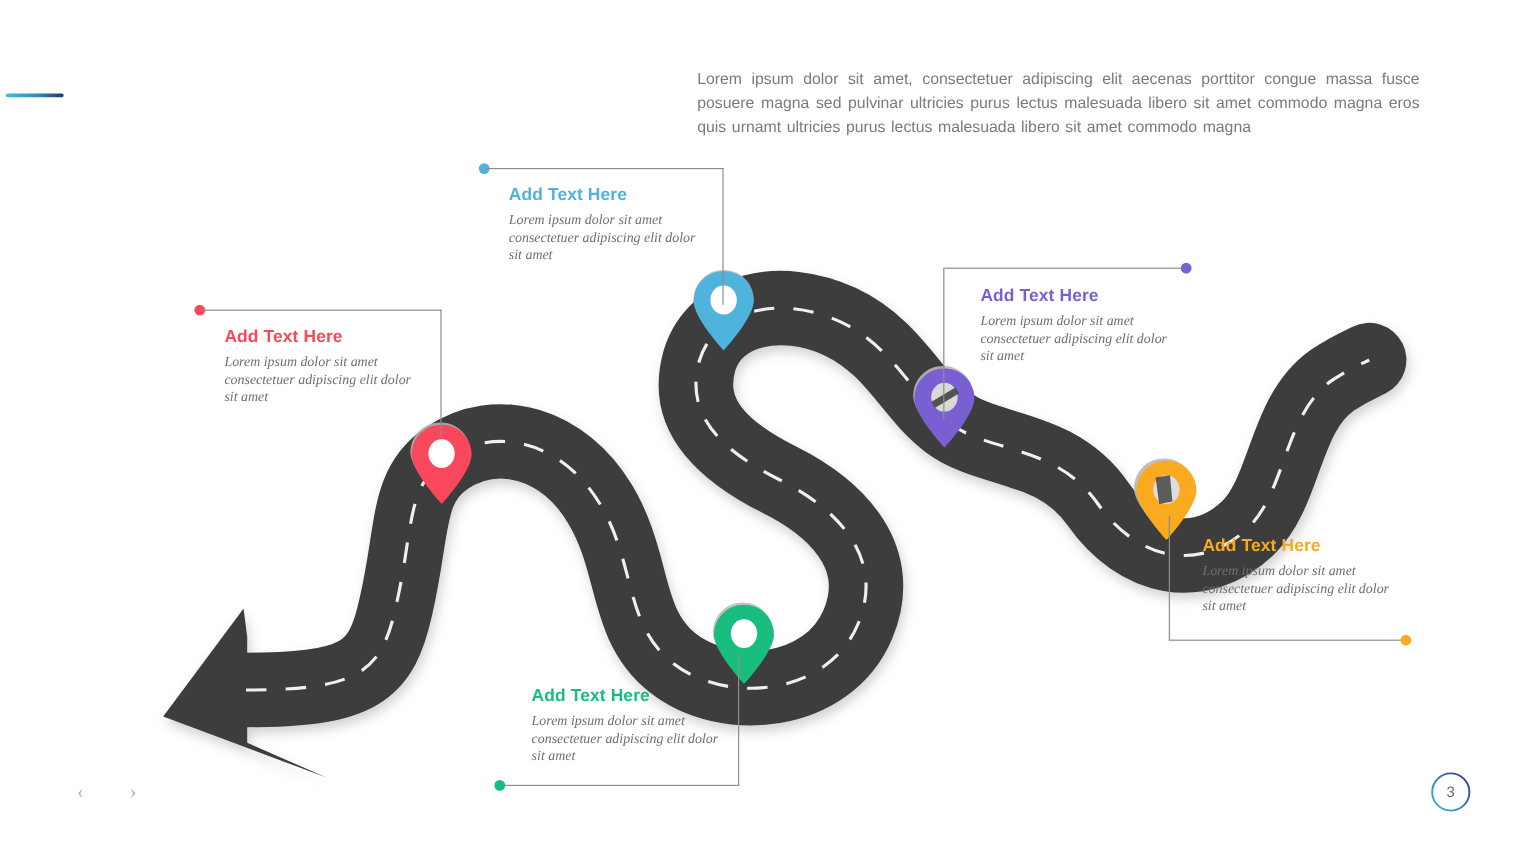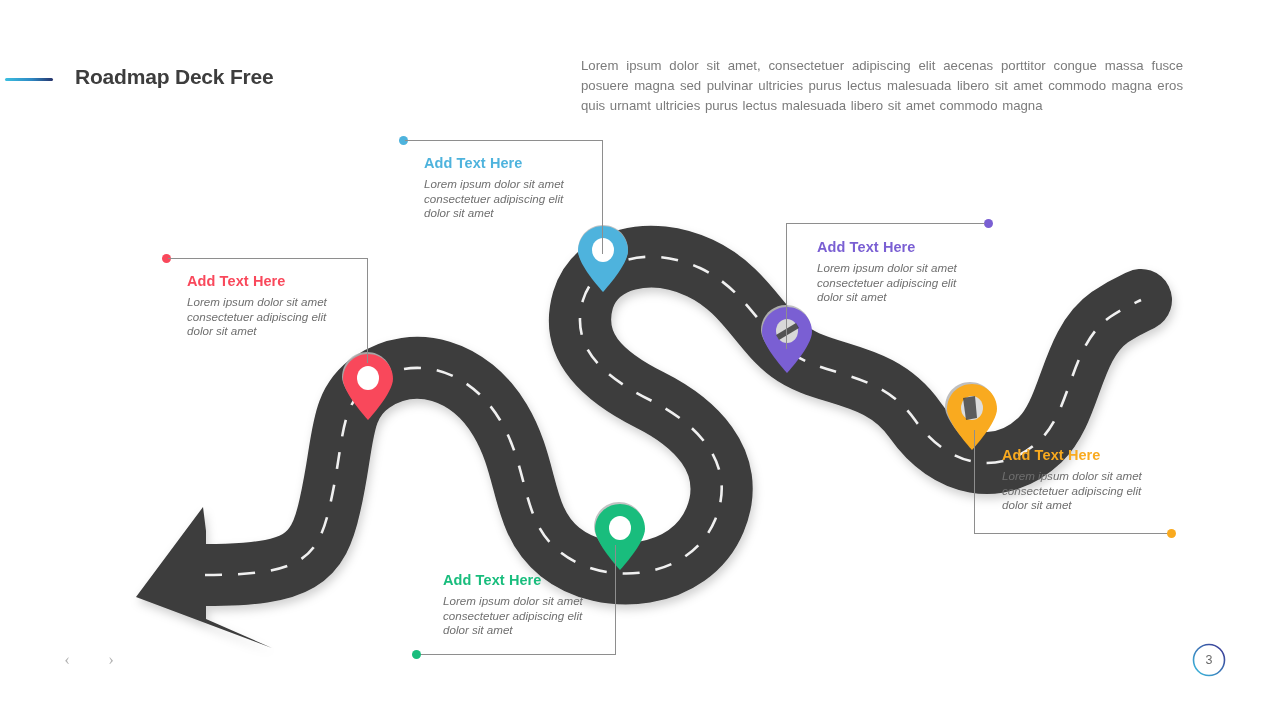--- a/index.html
+++ b/index.html
@@ -77,21 +77,21 @@
     font-weight: 700;
     letter-spacing: 0.1px;
     margin: 0 0 6px 0;
     white-space: nowrap;
   }
   .callout .co-body {
     font-size: 11.6px;
     line-height: 14.6px;
     color: #6f6f6f;
     font-style: italic;
-    font-family: Liberation Sans, sans-serif;
+    font-family: Liberation Serif, serif;
     width: 165px;
   }
   .leader {
     position: absolute;
     pointer-events: none;
   }
   .leader .lead-dot {
     position: absolute;
     width: 9px;
     height: 9px;
@@ -134,21 +134,20 @@
     font-size: 12.5px;
     color: #6a6a6a;
   }
 </style>
 </head>
 <body>
 
 <div id="slide">
 
   <div id="title-accent"></div>
-  <div id="page-title">Roadmap Deck Free</div>
   <div id="intro-paragraph">Lorem ipsum dolor sit amet, consectetuer adipiscing elit aecenas porttitor congue massa fusce posuere magna sed pulvinar ultricies purus lectus malesuada libero sit amet commodo magna eros quis urnamt ultricies purus lectus malesuada libero sit amet commodo magna</div>
 
   <svg id="road-svg" viewBox="0 0 1280 720">
     <defs>
       <filter id="roadShadow" x="-20%" y="-20%" width="140%" height="140%">
         <feDropShadow dx="2" dy="5" stdDeviation="5" flood-color="#000000" flood-opacity="0.18"></feDropShadow>
       </filter>
       <filter id="pinShadow" x="-40%" y="-40%" width="190%" height="190%">
         <feDropShadow dx="1" dy="3" stdDeviation="2.5" flood-color="#000000" flood-opacity="0.22"></feDropShadow>
       </filter>

